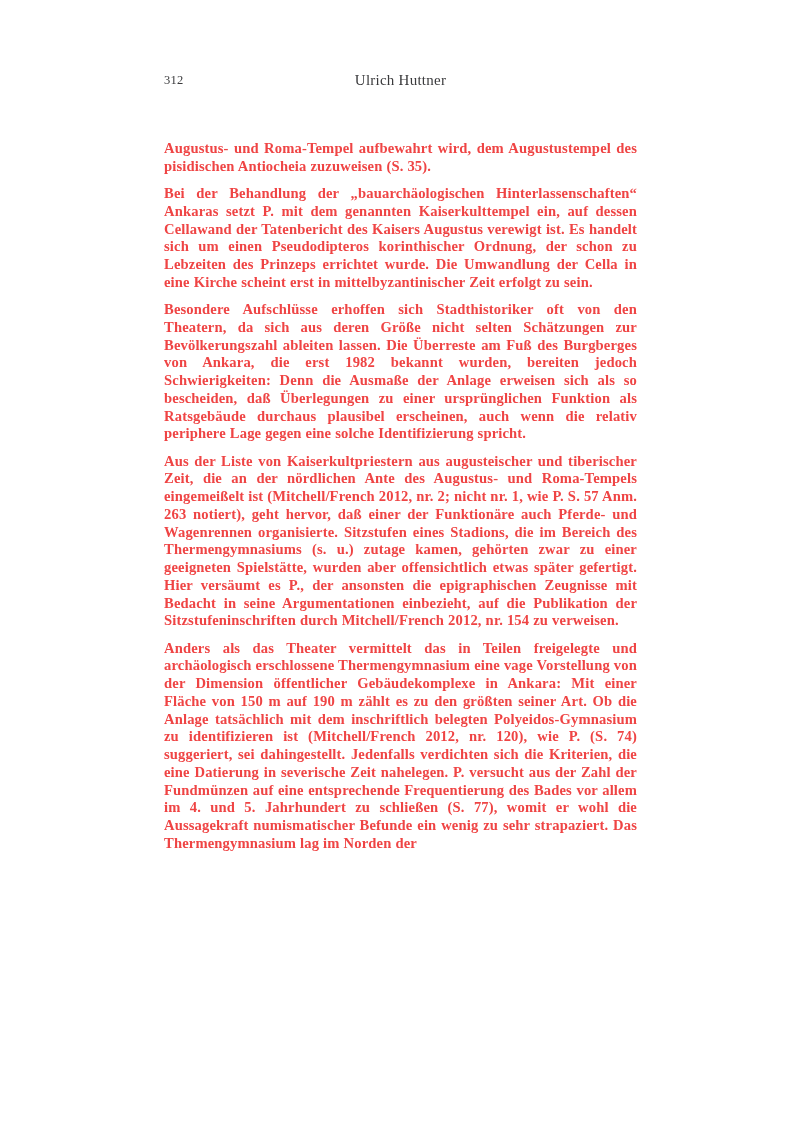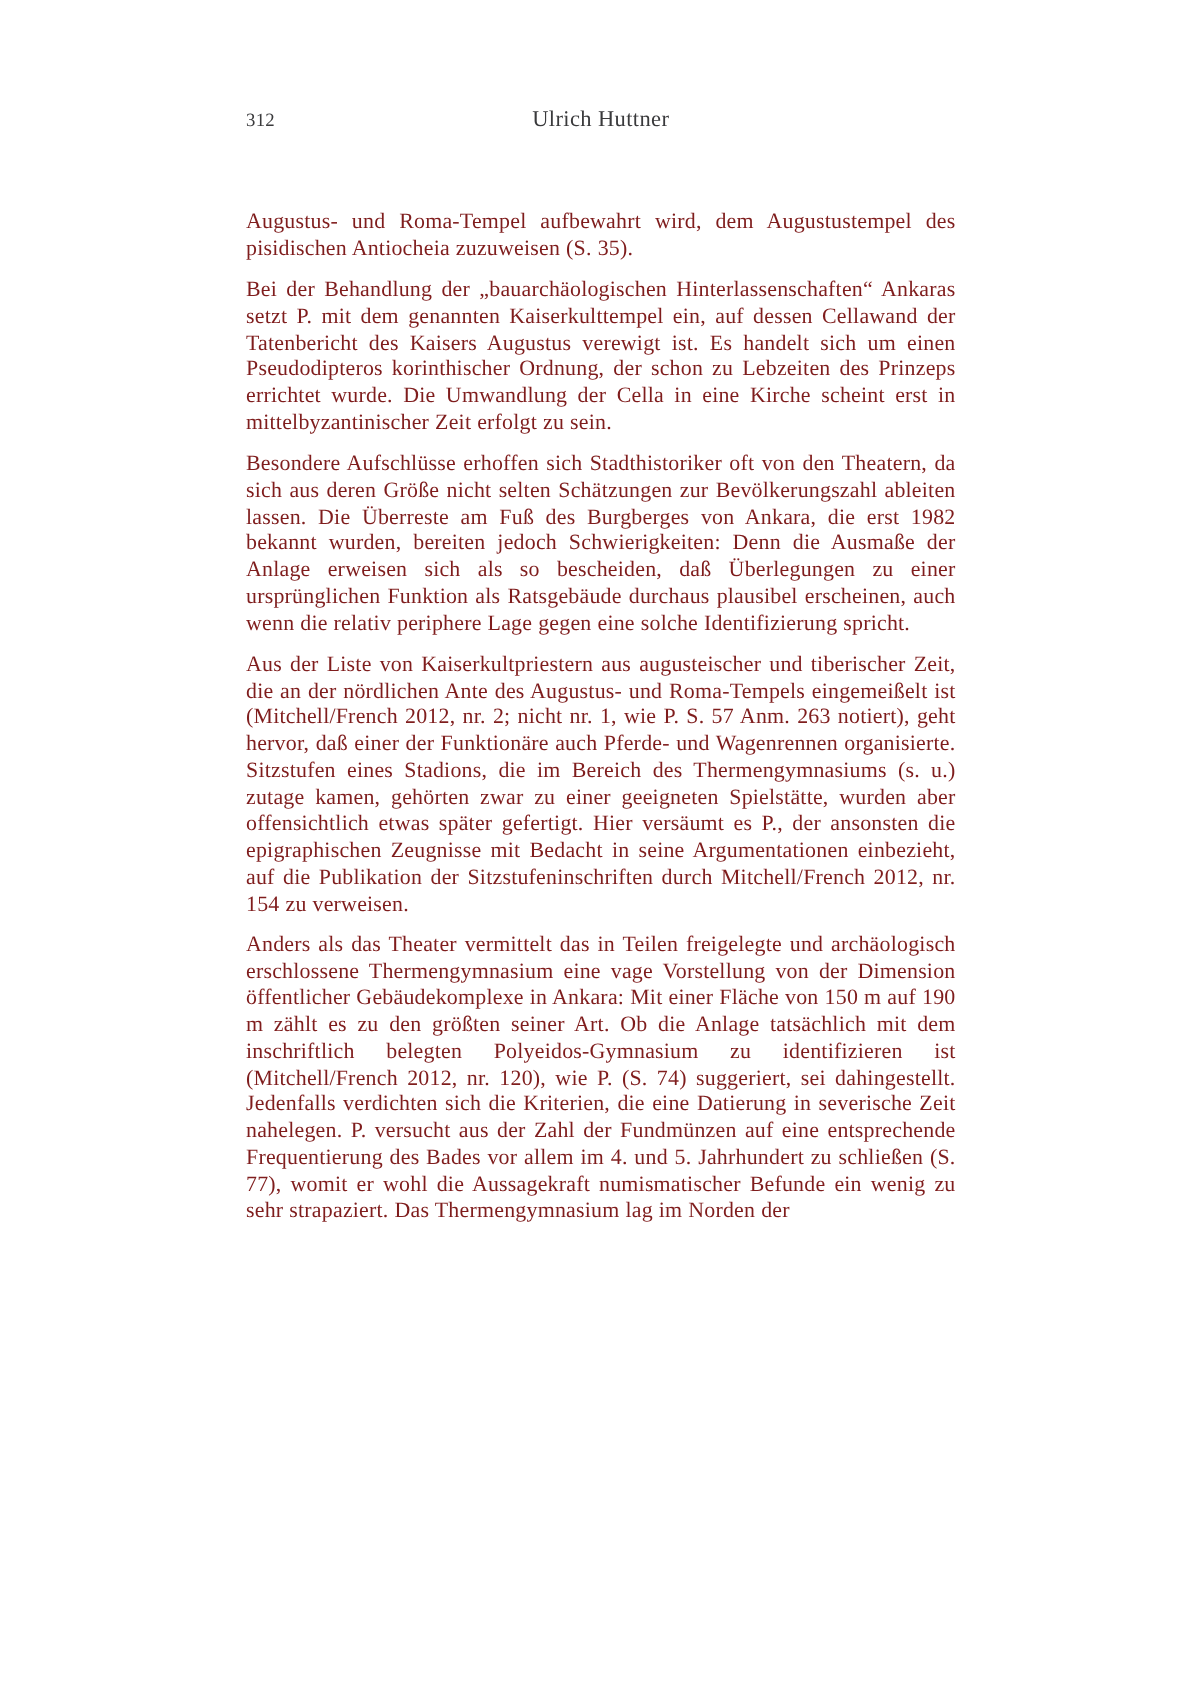--- a/index.html
+++ b/index.html
@@ -60,23 +60,24 @@
     width: 473px;
   }
 
   .para {
     margin: 0 0 9.5px 0;
     font-size: 14.6px;
     line-height: 17.75px;
     text-align: justify;
     text-justify: inter-word;
     hyphens: manual;
-    color: #7f1d1d;
+    color: #ef4444;
     letter-spacing: 0.01em;
     word-spacing: 0.012em;
+    font-weight: bold;
   }
   .para:last-child {
     margin-bottom: 0;
   }
 </style>
 </head>
 <body>
 
 <div class="page">
 

